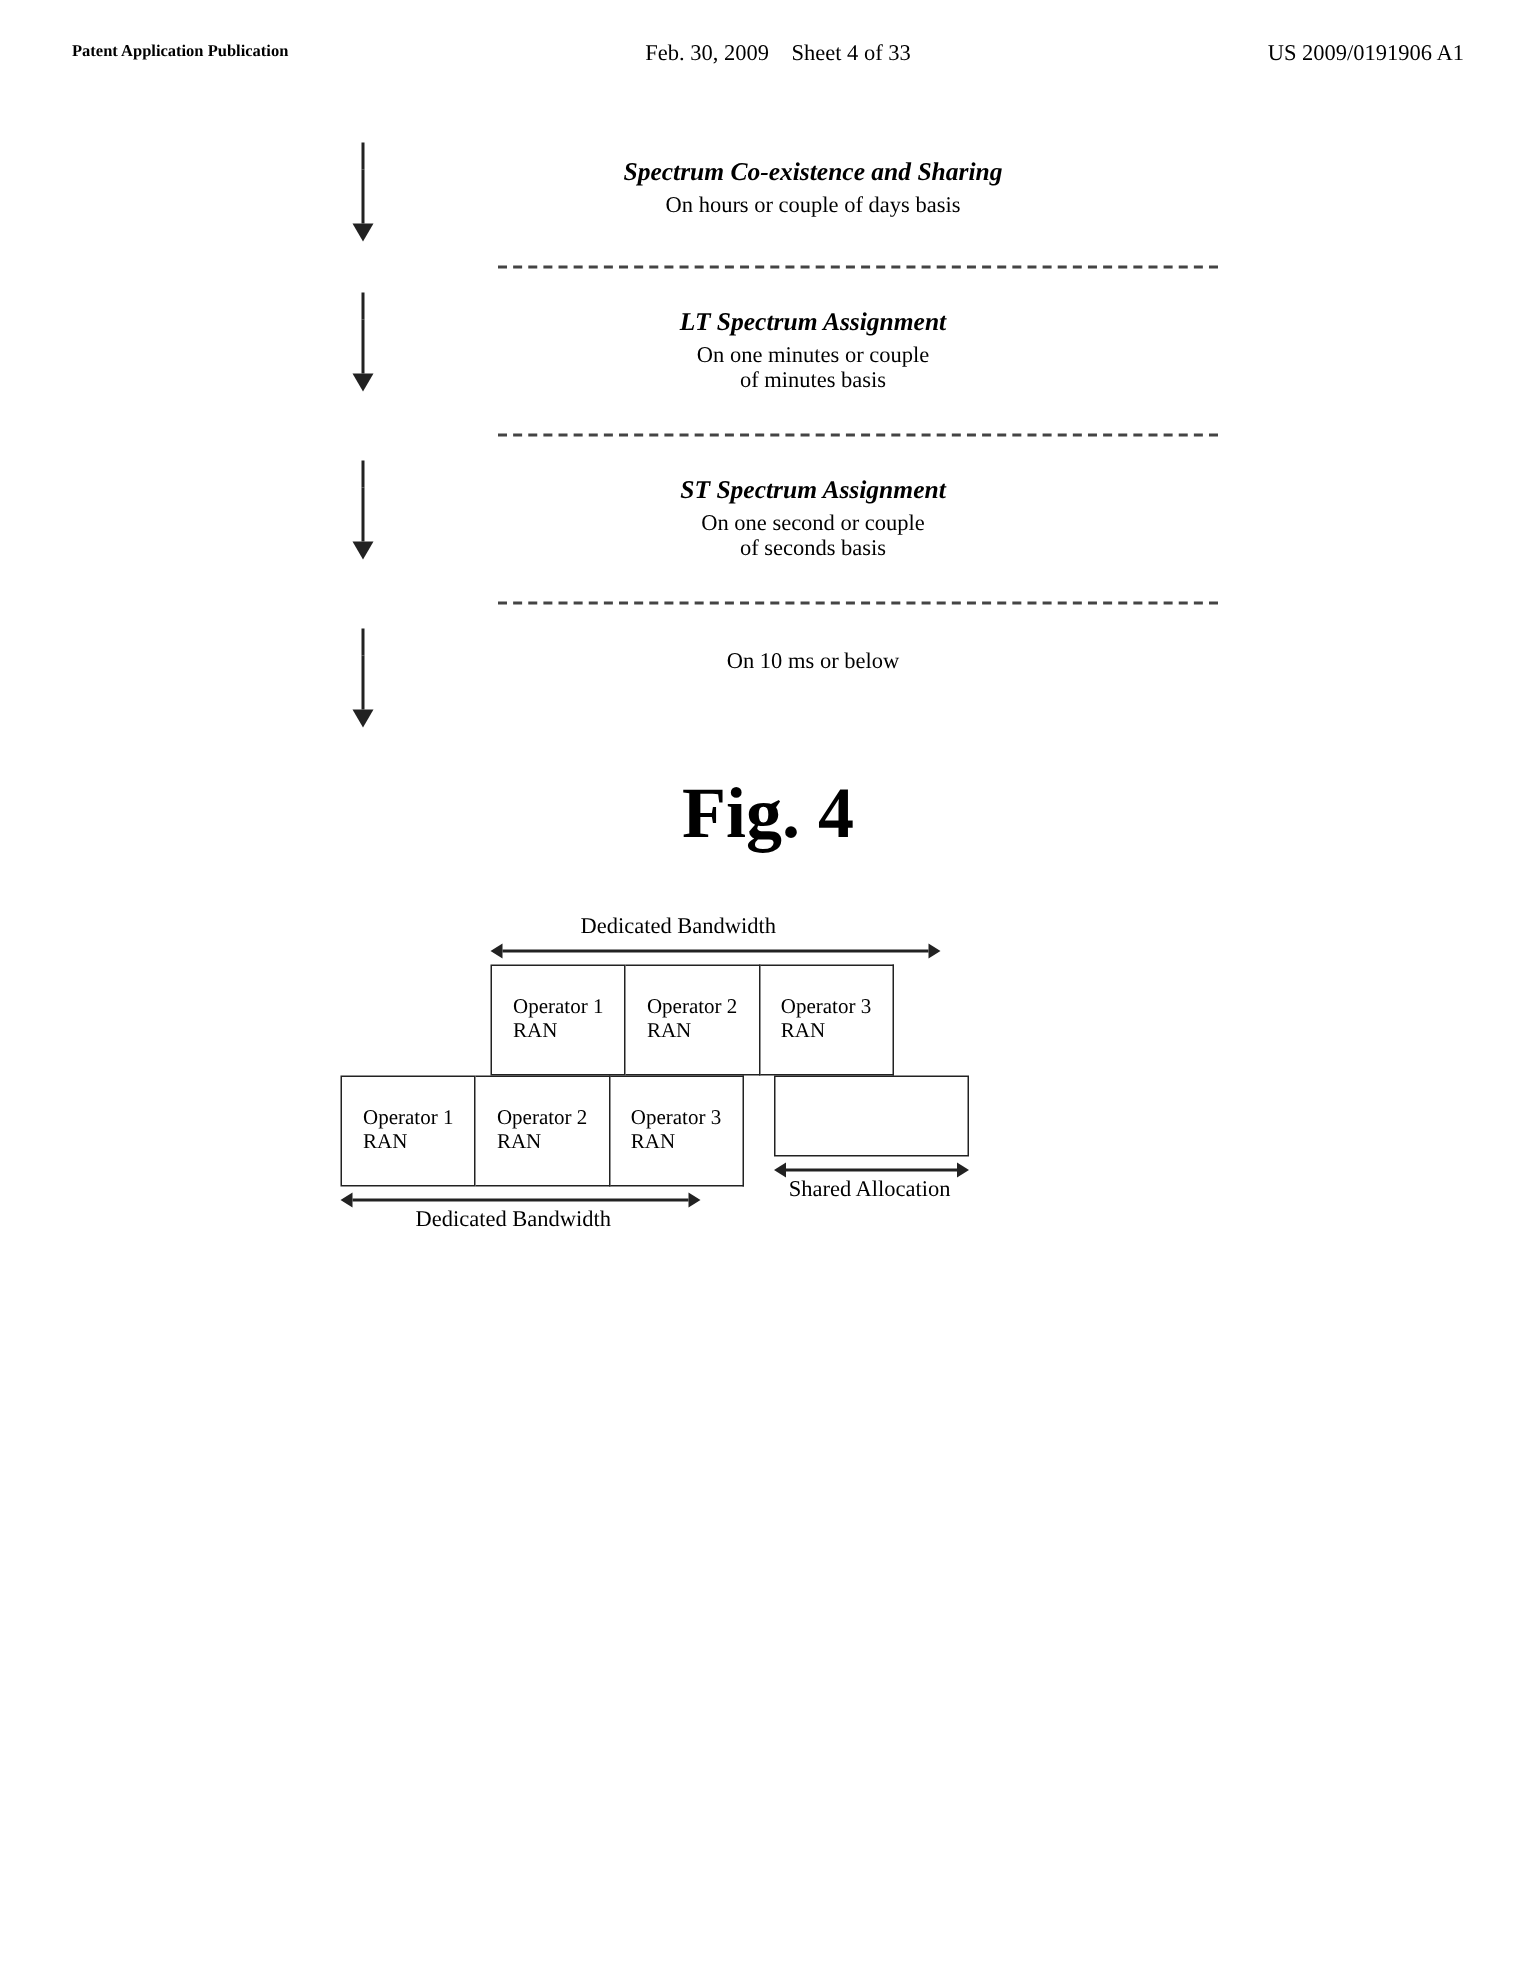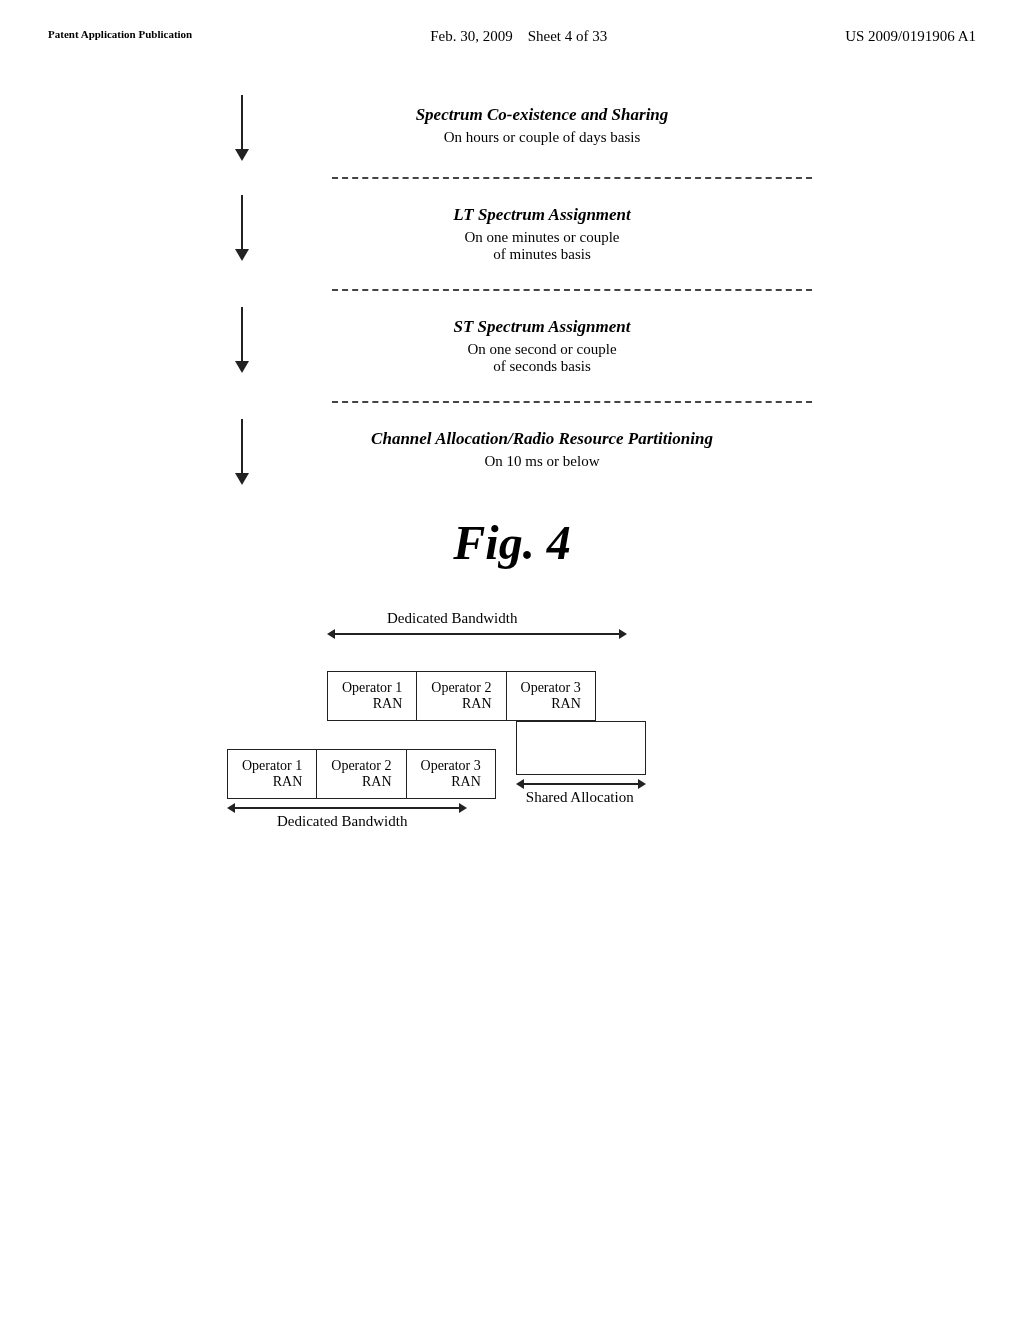--- a/index.html
+++ b/index.html
@@ -106,21 +106,20 @@
     .dashed-sep {
       width: 420px;
       border: none;
       border-top: 2.5px dashed #444;
       margin: 14px 0 14px 60px;
     }
 
     
     .fig-caption {
       font-size: 48px;
-      font-style: italic;
       font-weight: bold;
       margin: 30px 0 10px 0;
       text-align: center;
     }
 
     
     .fig5-section {
       margin-top: 30px;
       display: flex;
       flex-direction: column;
@@ -152,25 +151,24 @@
     }
 
     
     .operators-row {
       display: flex;
       flex-direction: row;
     }
 
     .op-box {
       border: 1.5px solid #222;
-      padding: 8px 14px;
-      text-align: right;
+      padding: 20px 14px;
+      text-align: left;
       font-size: 14px;
       min-width: 80px;
-      margin-top: 28px;
     }
 
     .fig5-caption {
       font-size: 48px;
       font-style: italic;
       font-weight: bold;
       margin: 30px 0 10px 0;
       text-align: center;
     }
 
@@ -248,21 +246,20 @@
         <hr class="dashed-sep" style="width:480px; margin: 16px 0 16px 60px;">
       </div>
 
       <div style="display:flex; flex-direction:row; width:600px; align-items:flex-start;">
         <div class="arrow-col">
           <div class="vline vline-short"></div>
           <div class="vline vline-medium"></div>
           <div class="arrow-down"></div>
         </div>
         <div class="text-col">
-          <span class="flow-title">Channel Allocation/Radio Resource Partitioning</span>
           <span class="flow-subtitle">On 10 ms or below</span>
         </div>
       </div>
 
     </div>
 
     <div class="fig-caption">Fig. 4</div>
 
   </div>
 

